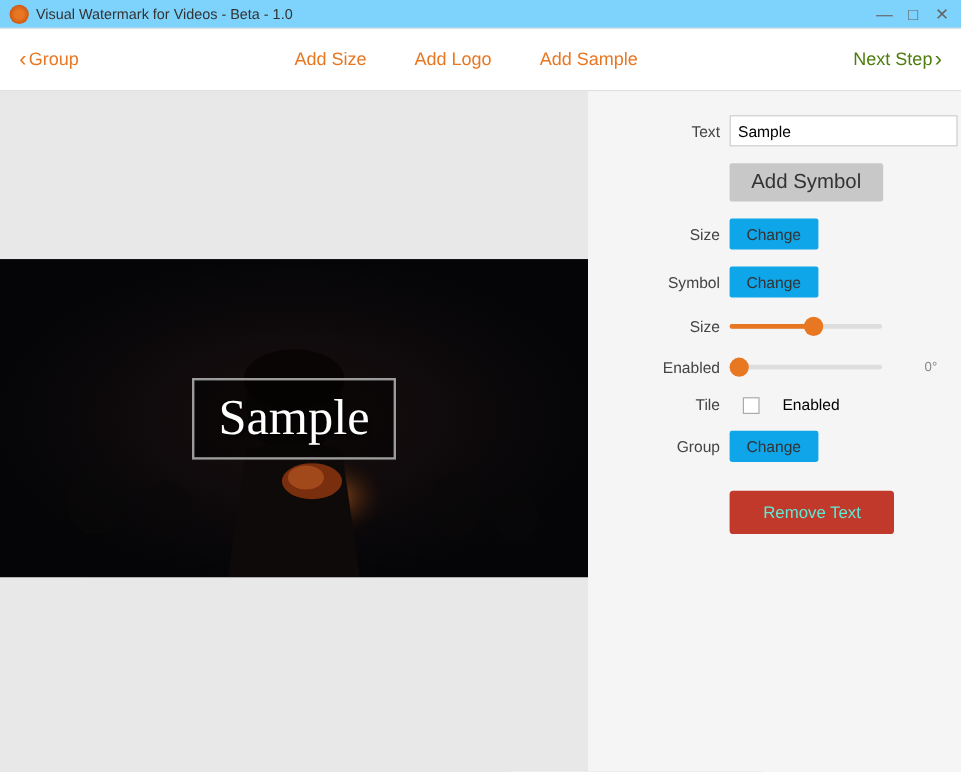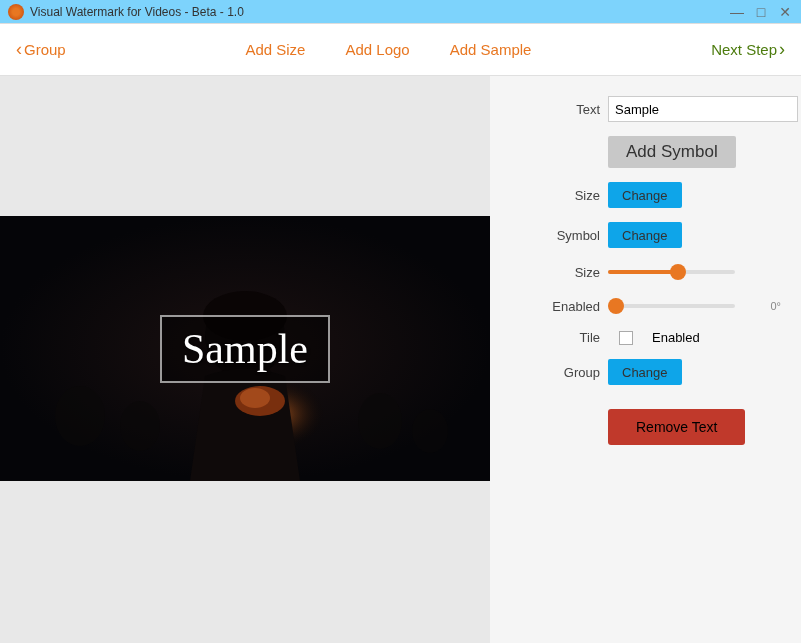--- a/index.html
+++ b/index.html
@@ -272,21 +272,21 @@
       background: #fff;
       cursor: pointer;
     }
 
     
     .btn-remove {
       background: #c0392b;
       border: none;
       padding: 10px 28px;
       font-size: 14px;
-      color: #000000;
+      color: #5eead4;
       cursor: pointer;
       border-radius: 3px;
       align-self: flex-start;
       margin-left: 98px;
       margin-top: 10px;
     }
 
     .add-symbol-row {
       display: flex;
       align-items: center;

